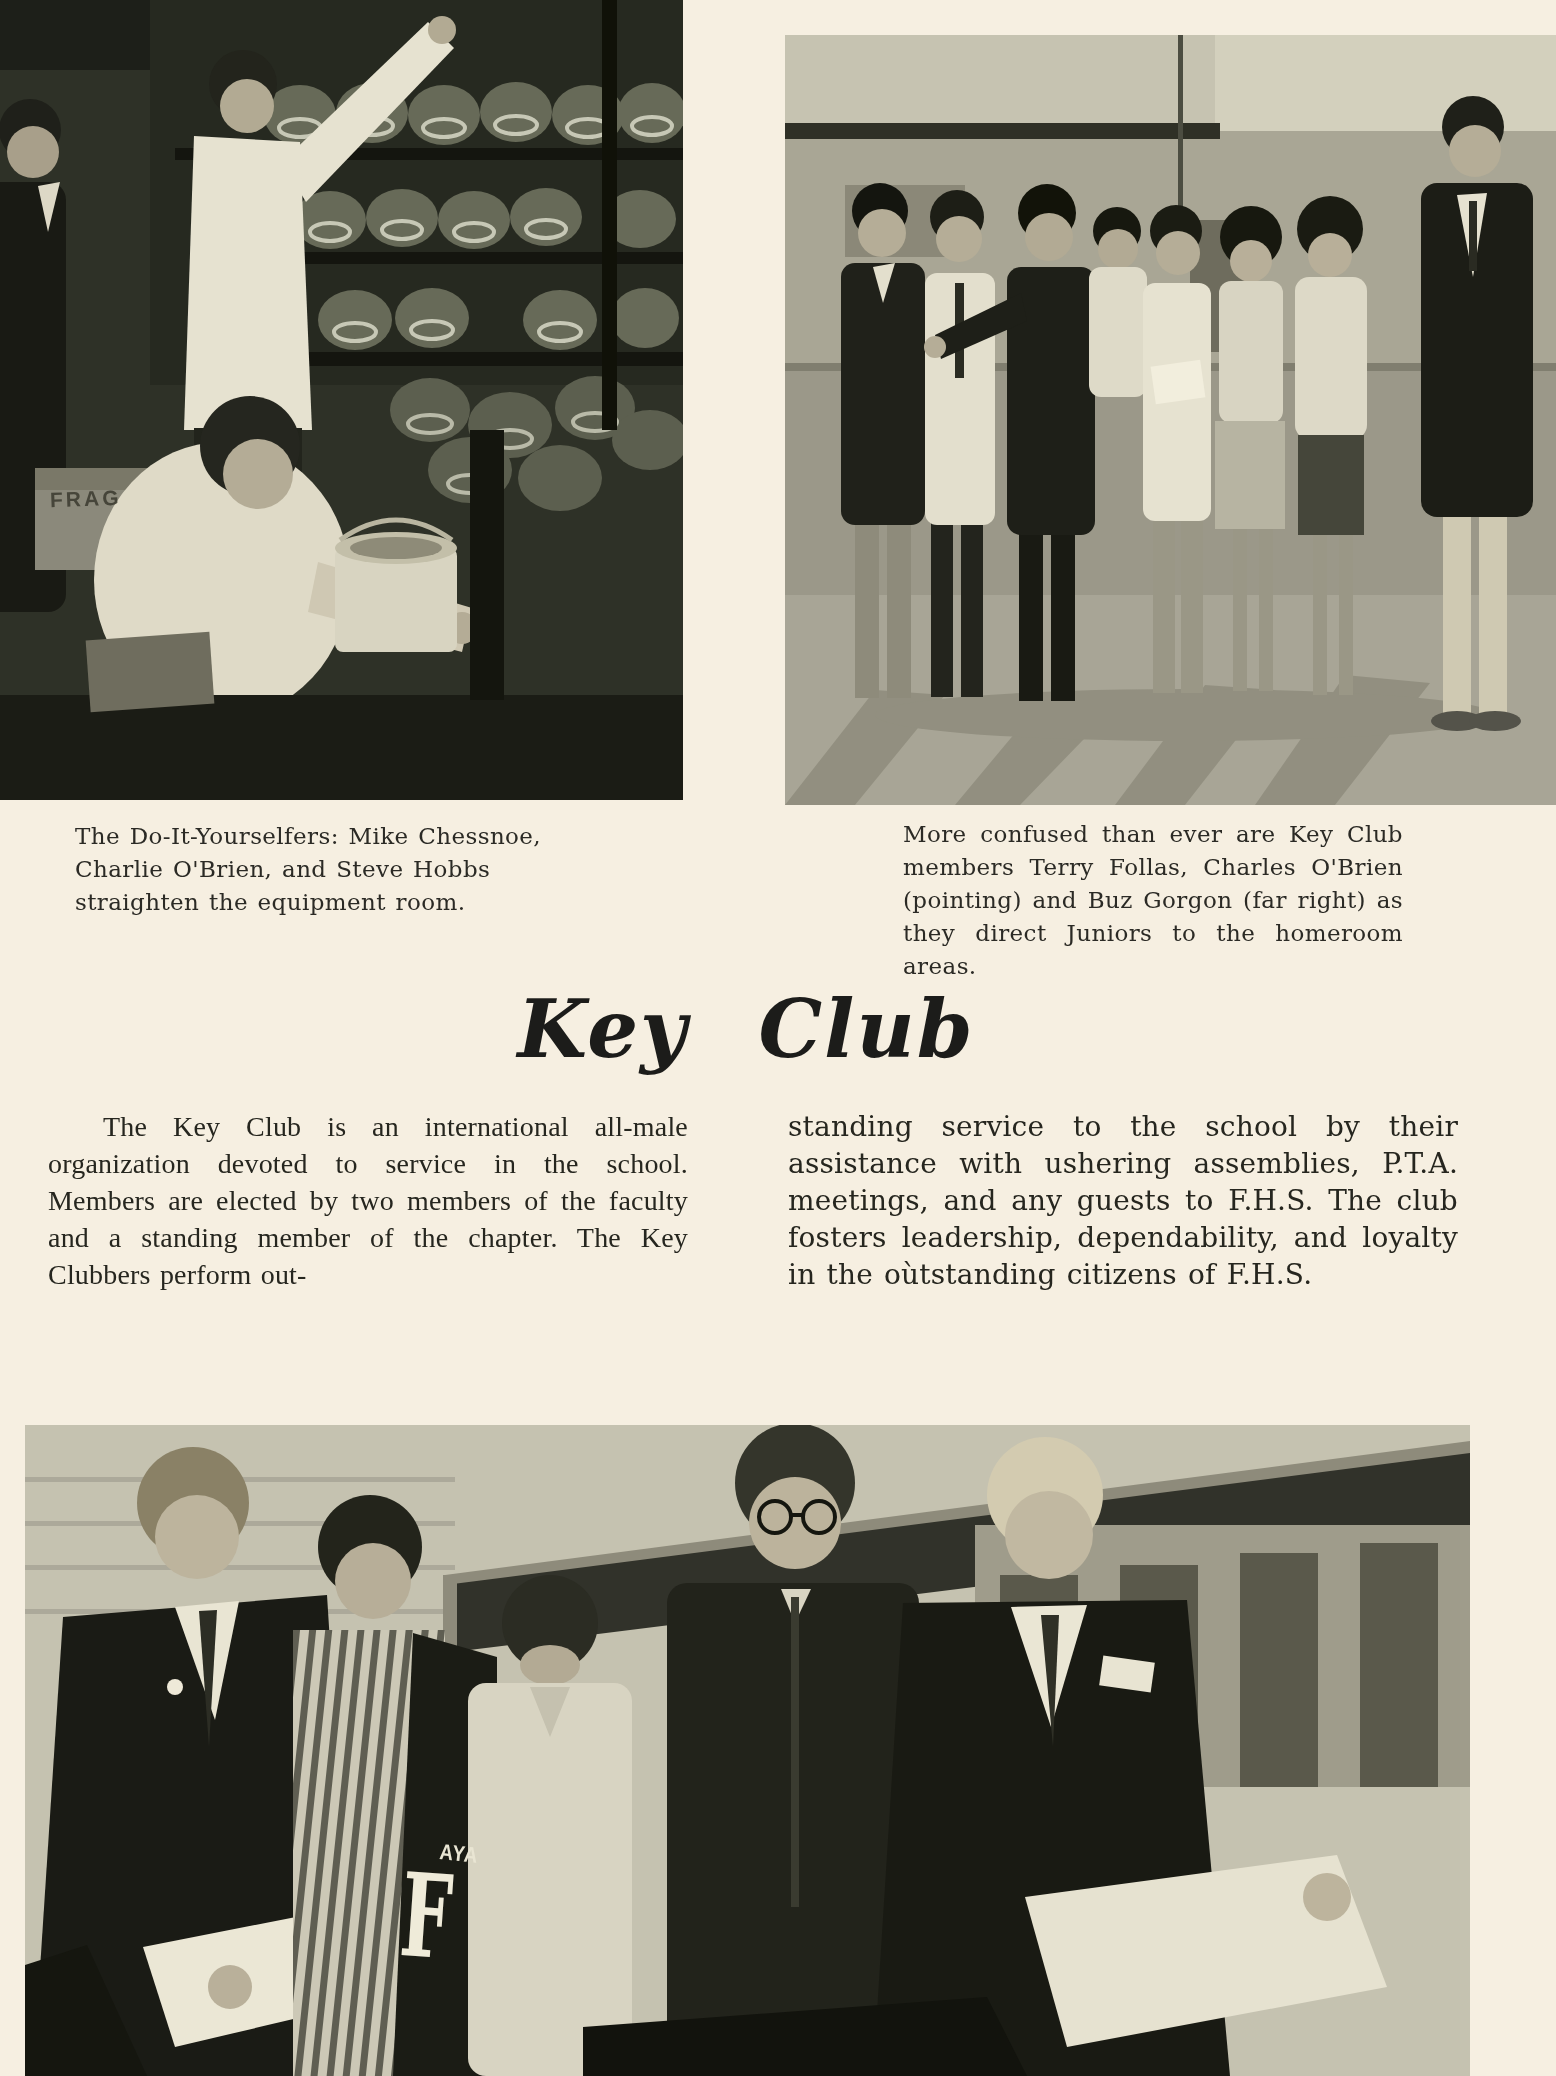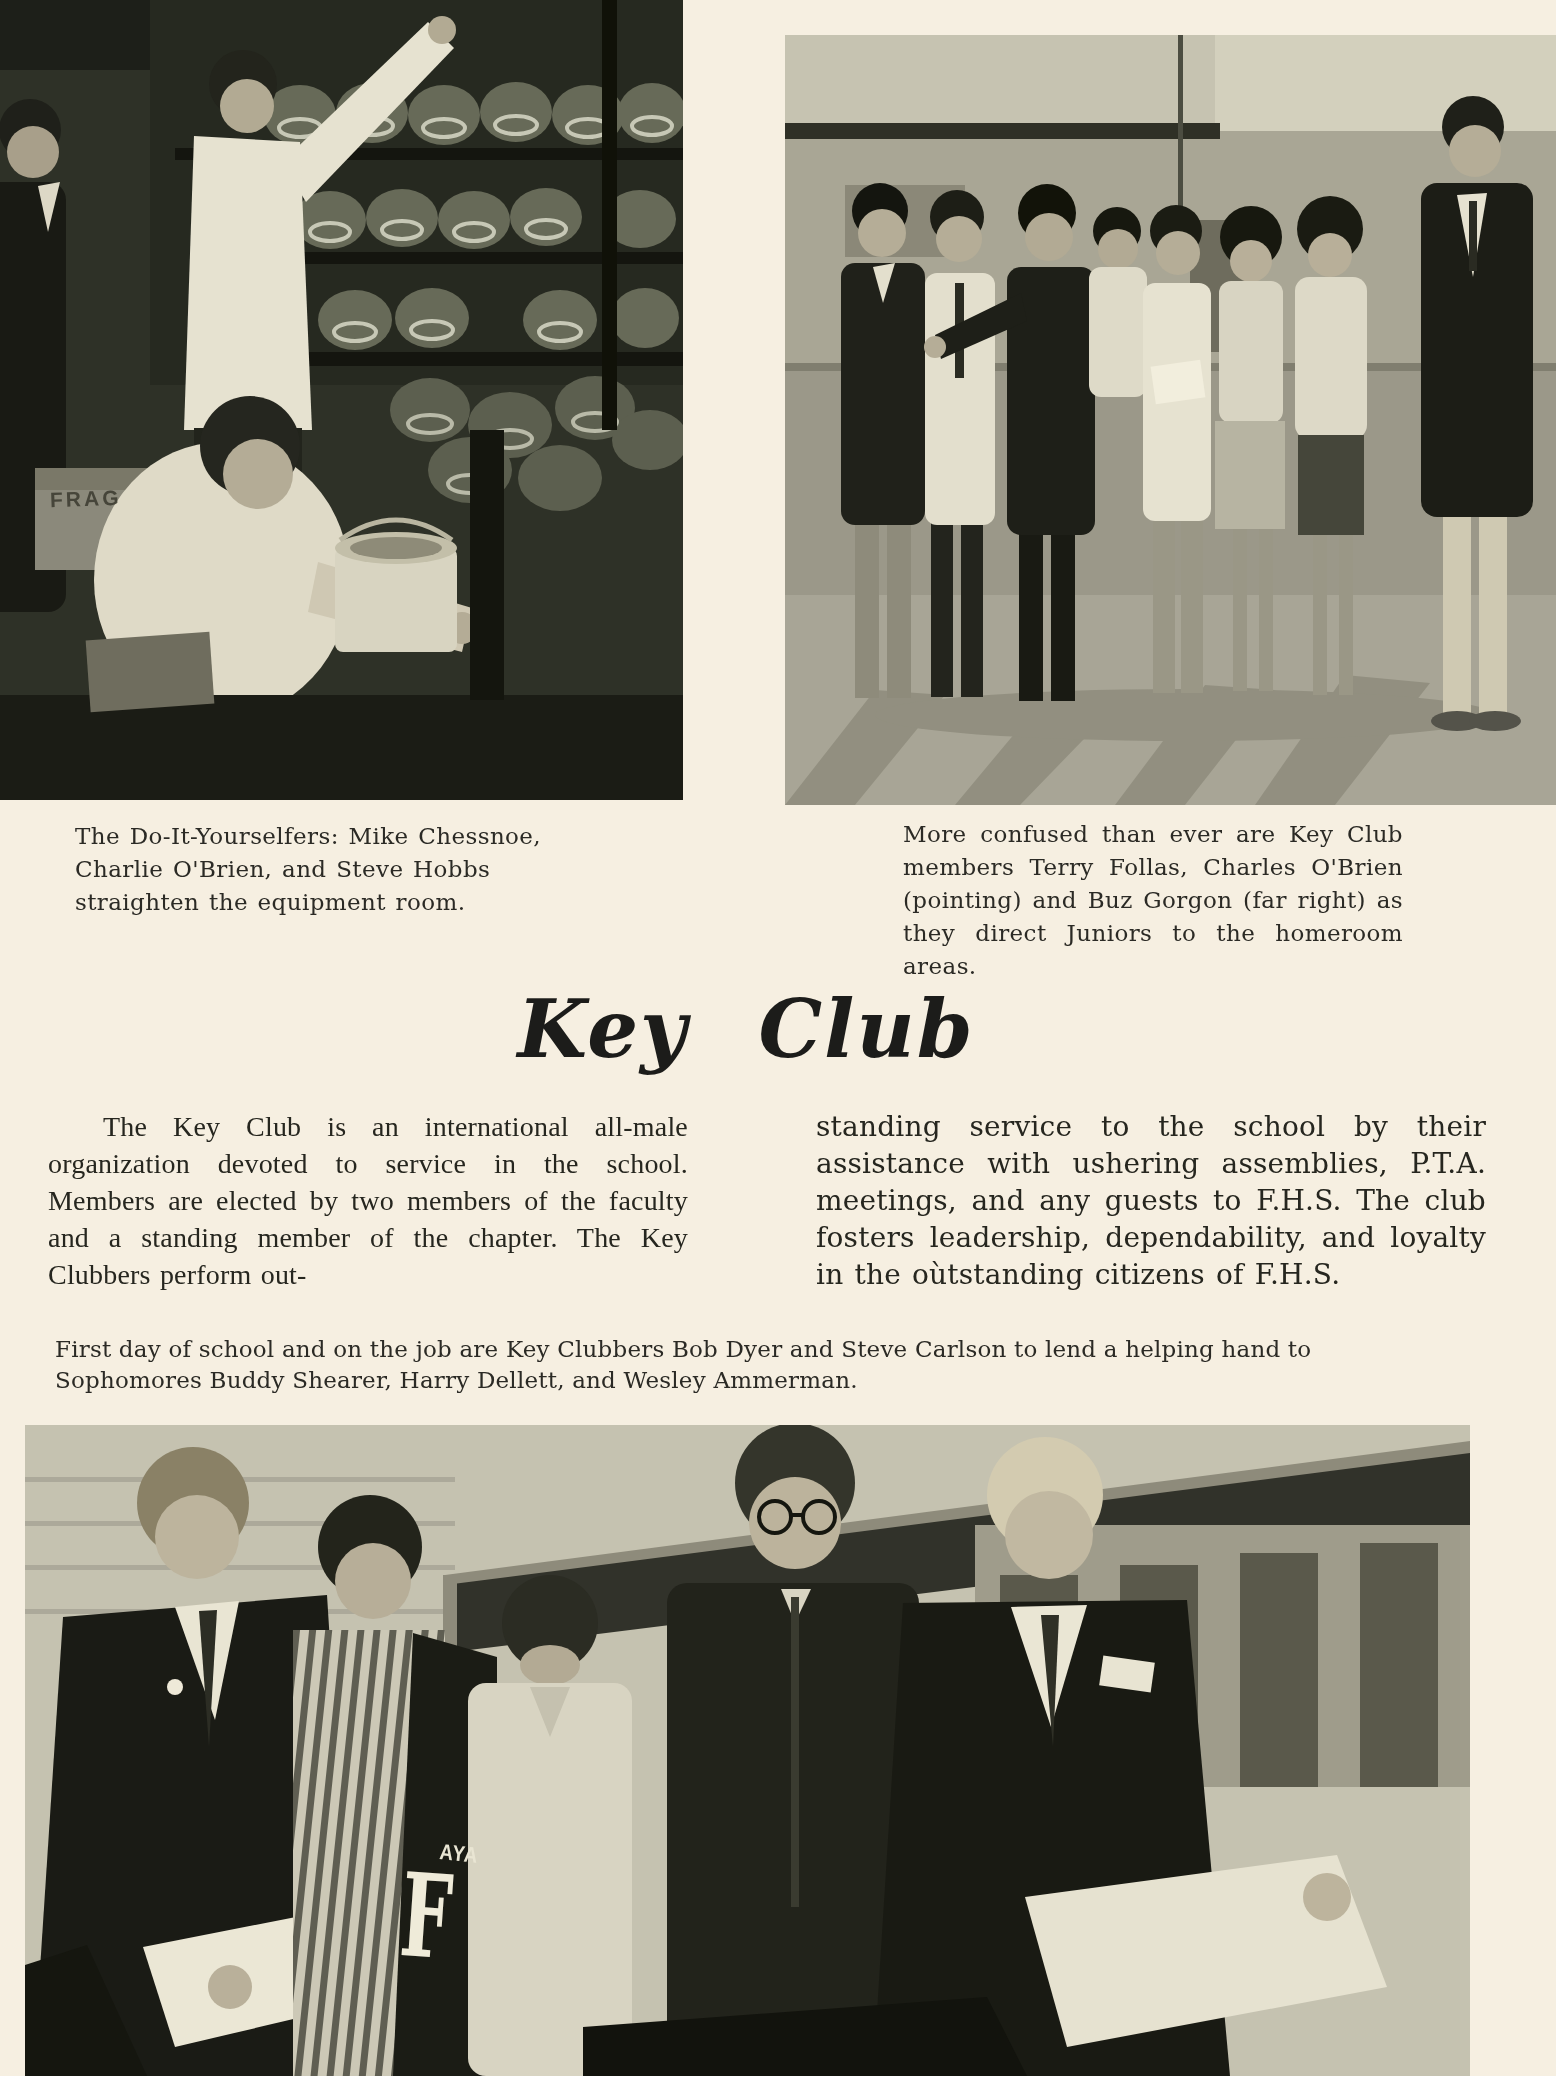--- a/index.html
+++ b/index.html
@@ -18,21 +18,21 @@
   .article-title{
     position:absolute;left:300px;top:966px;width:860px;text-align:center;
     font-size:80px;font-weight:bold;font-style:italic;color:#1c1c1a;
     letter-spacing:2px;word-spacing:40px;
   }
   .bodycol{
     position:absolute;top:1108px;font-size:28px;line-height:37px;
     text-align:justify;color:#26261f;word-spacing:2px;letter-spacing:.2px;
   }
   .bodycol.left{left:48px;width:640px;text-indent:55px;font-family:Liberation Serif, serif;}
-  .bodycol.right{left:788px;width:670px;margin-left:28px;}
+  .bodycol.right{left:788px;width:670px;}
   .midcaption{
     position:absolute;left:55px;top:1334px;width:1400px;
     font-size:23px;line-height:31px;color:#2b2a25;letter-spacing:.2px;
   }
   .embedded{position:absolute;line-height:1;font-weight:bold;pointer-events:none;}
   .frag-label{
     left:50px;top:488px;color:#3b3a2f;font-size:21px;letter-spacing:3px;
     font-family:"Liberation Sans",sans-serif;transform:rotate(-2deg);opacity:.85;
   }
   .varsity-letter{
@@ -241,21 +241,20 @@
   <div class="caption" style="left:75px;top:820px;width:515px;">The Do-It-Yourselfers: Mike Chessnoe, Charlie O'Brien, and Steve Hobbs straighten the equipment room.</div>
 
   <div class="caption justified" style="left:903px;top:818px;width:500px;">More confused than ever are Key Club members Terry Follas, Charles O'Brien (pointing) and Buz Gorgon (far right) as they direct Juniors to the homeroom areas.</div>
 
   <h1 class="article-title" style="margin:16px;">Key Club</h1>
 
   <div class="bodycol left">The Key Club is an international all-male organization devoted to service in the school. Members are elected by two members of the faculty and a standing member of the chapter. The Key Clubbers perform out-</div>
 
   <div class="bodycol right">standing service to the school by their assistance with ushering assemblies, P.T.A. meetings, and any guests to F.H.S. The club fosters leadership, dependability, and loyalty in the oùtstanding citizens of F.H.S.</div>
 
-  <div class="midcaption">First day of school and on the job are Key Clubbers Bob Dyer and Steve Carlson to lend a helping hand to Sophomores Buddy Shearer, Harry Dellett, and Wesley Ammerman.</div>
 
   <div class="photo" style="left:25px;top:1425px;width:1445px;height:651px;background:#c5c2b0;">
     <svg viewBox="0 0 1445 651" preserveAspectRatio="none">
       <defs>
         <pattern id="stripes" width="16" height="12" patternUnits="userSpaceOnUse" patternTransform="rotate(6)">
           <rect width="16" height="12" fill="#ccc8b6"></rect>
           <rect width="7" height="12" fill="#5f5e52"></rect>
         </pattern>
       </defs>
       <rect width="1445" height="651" fill="#c5c2b0"></rect>

